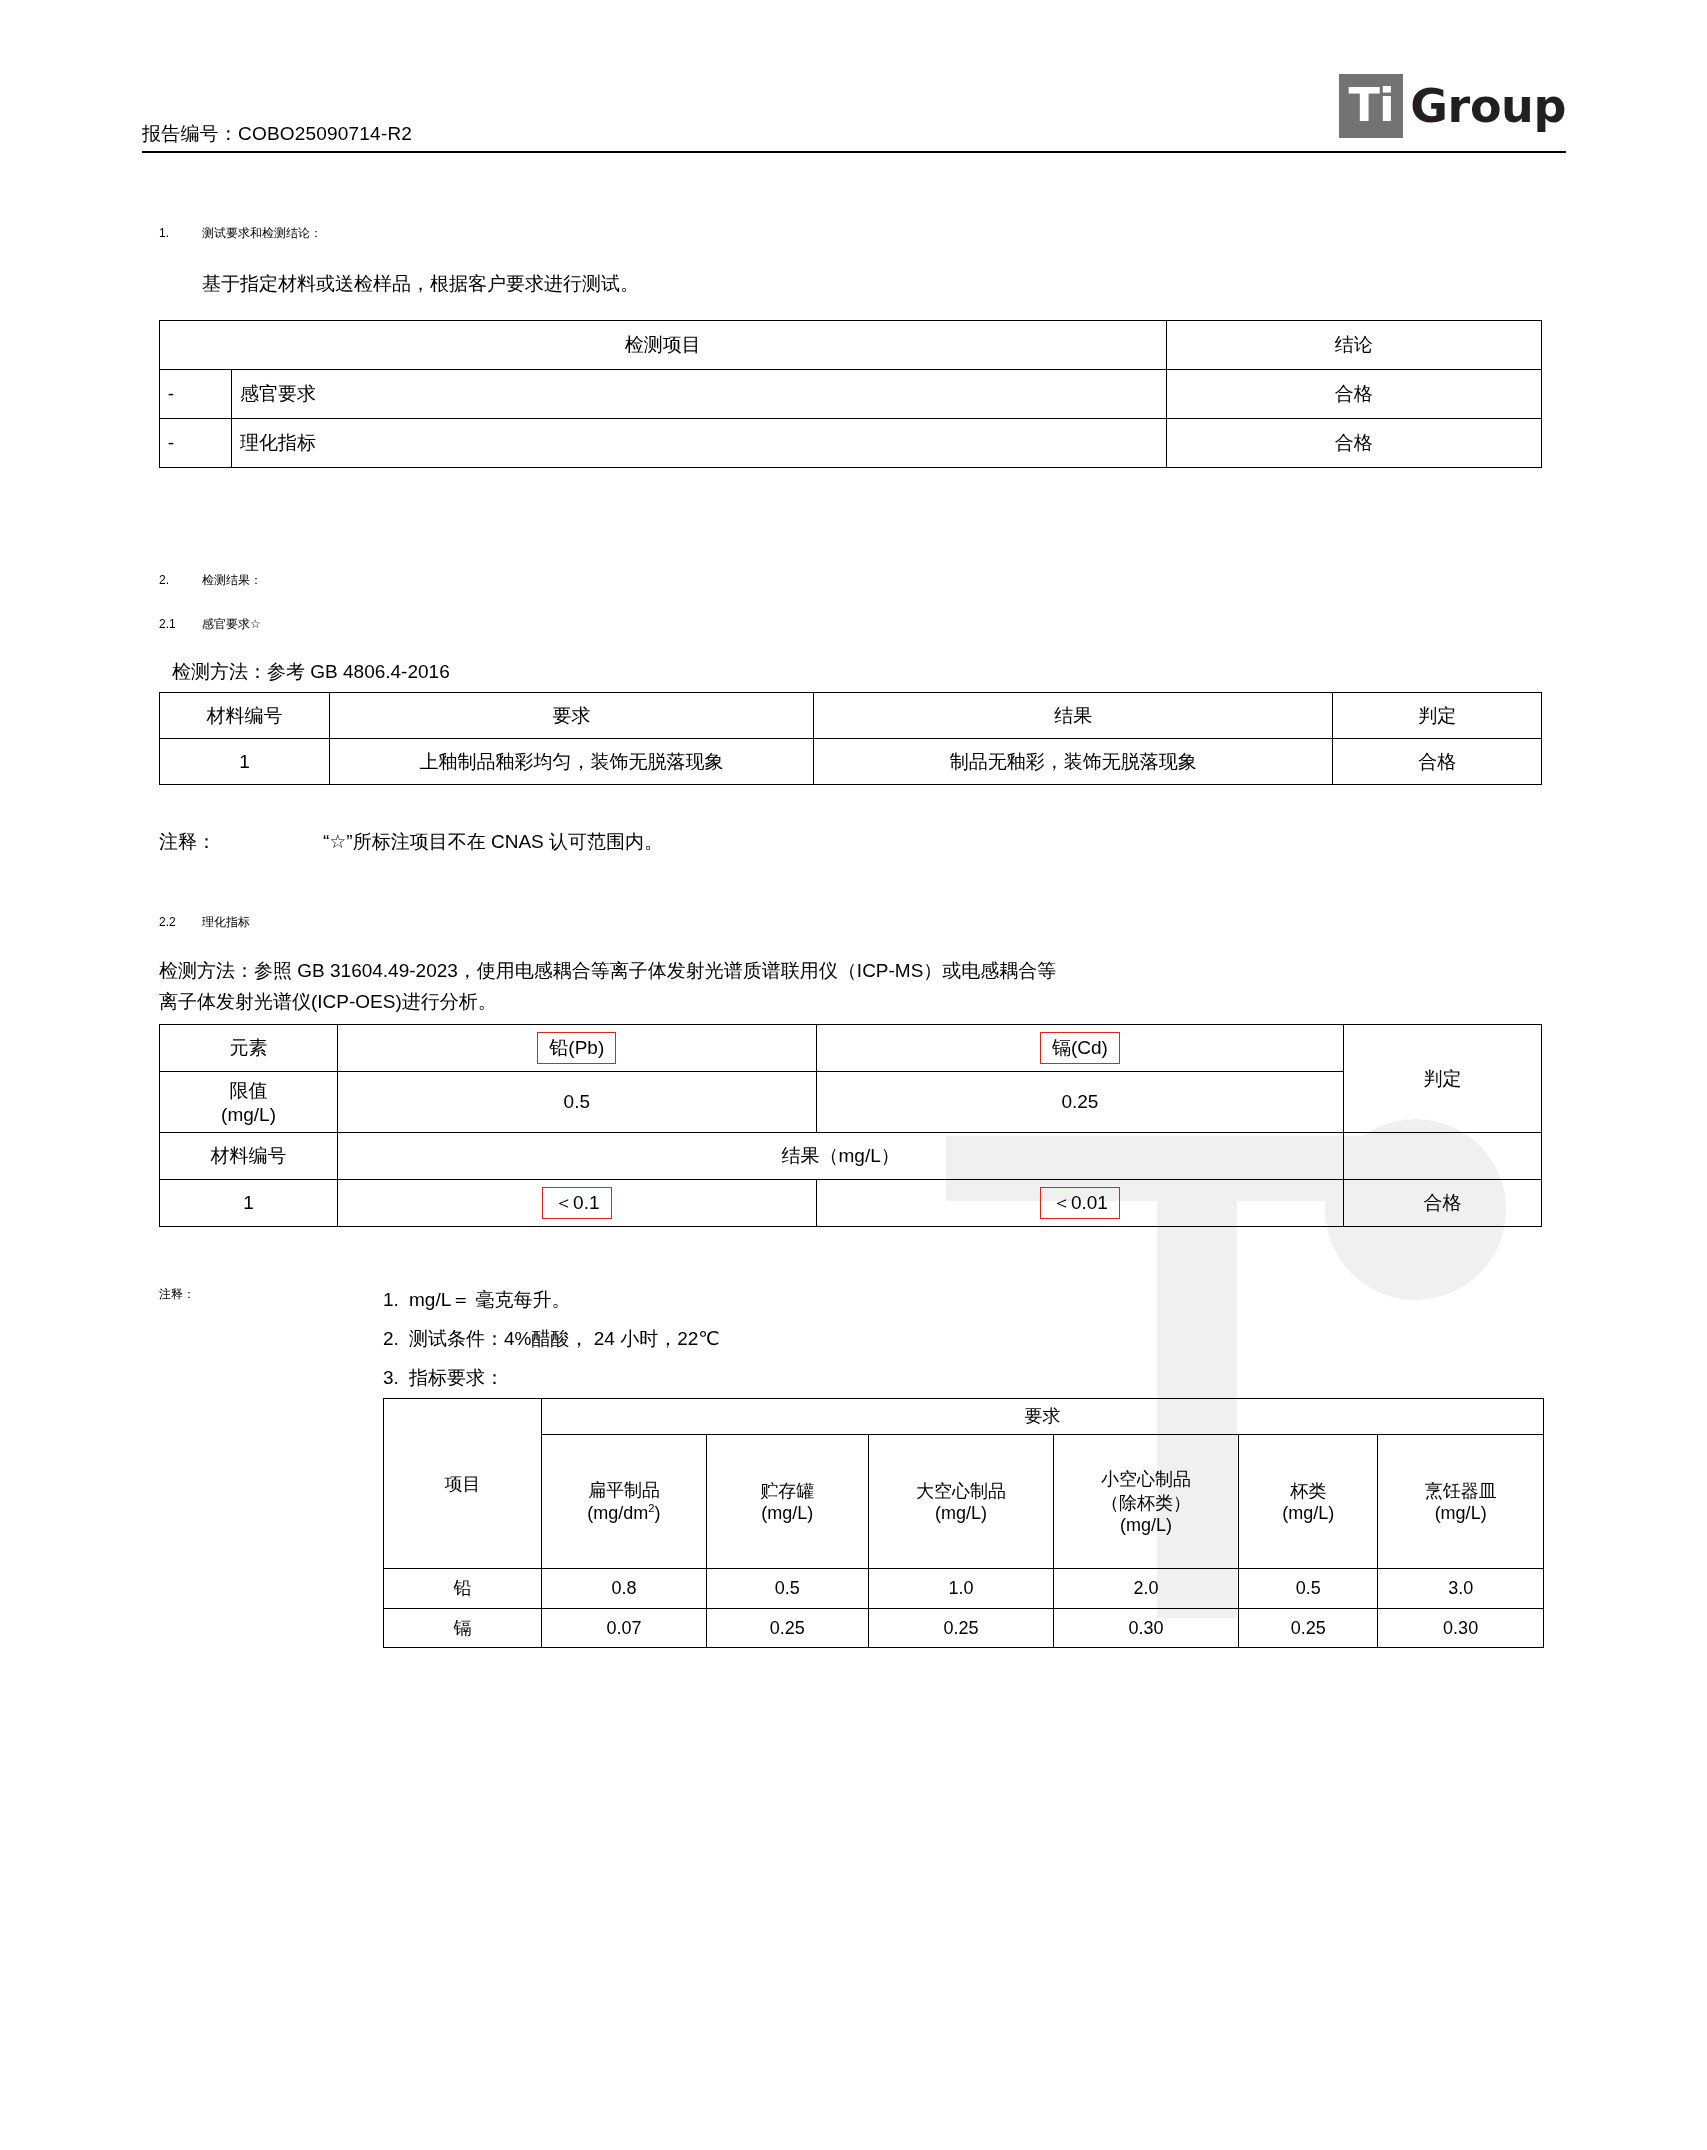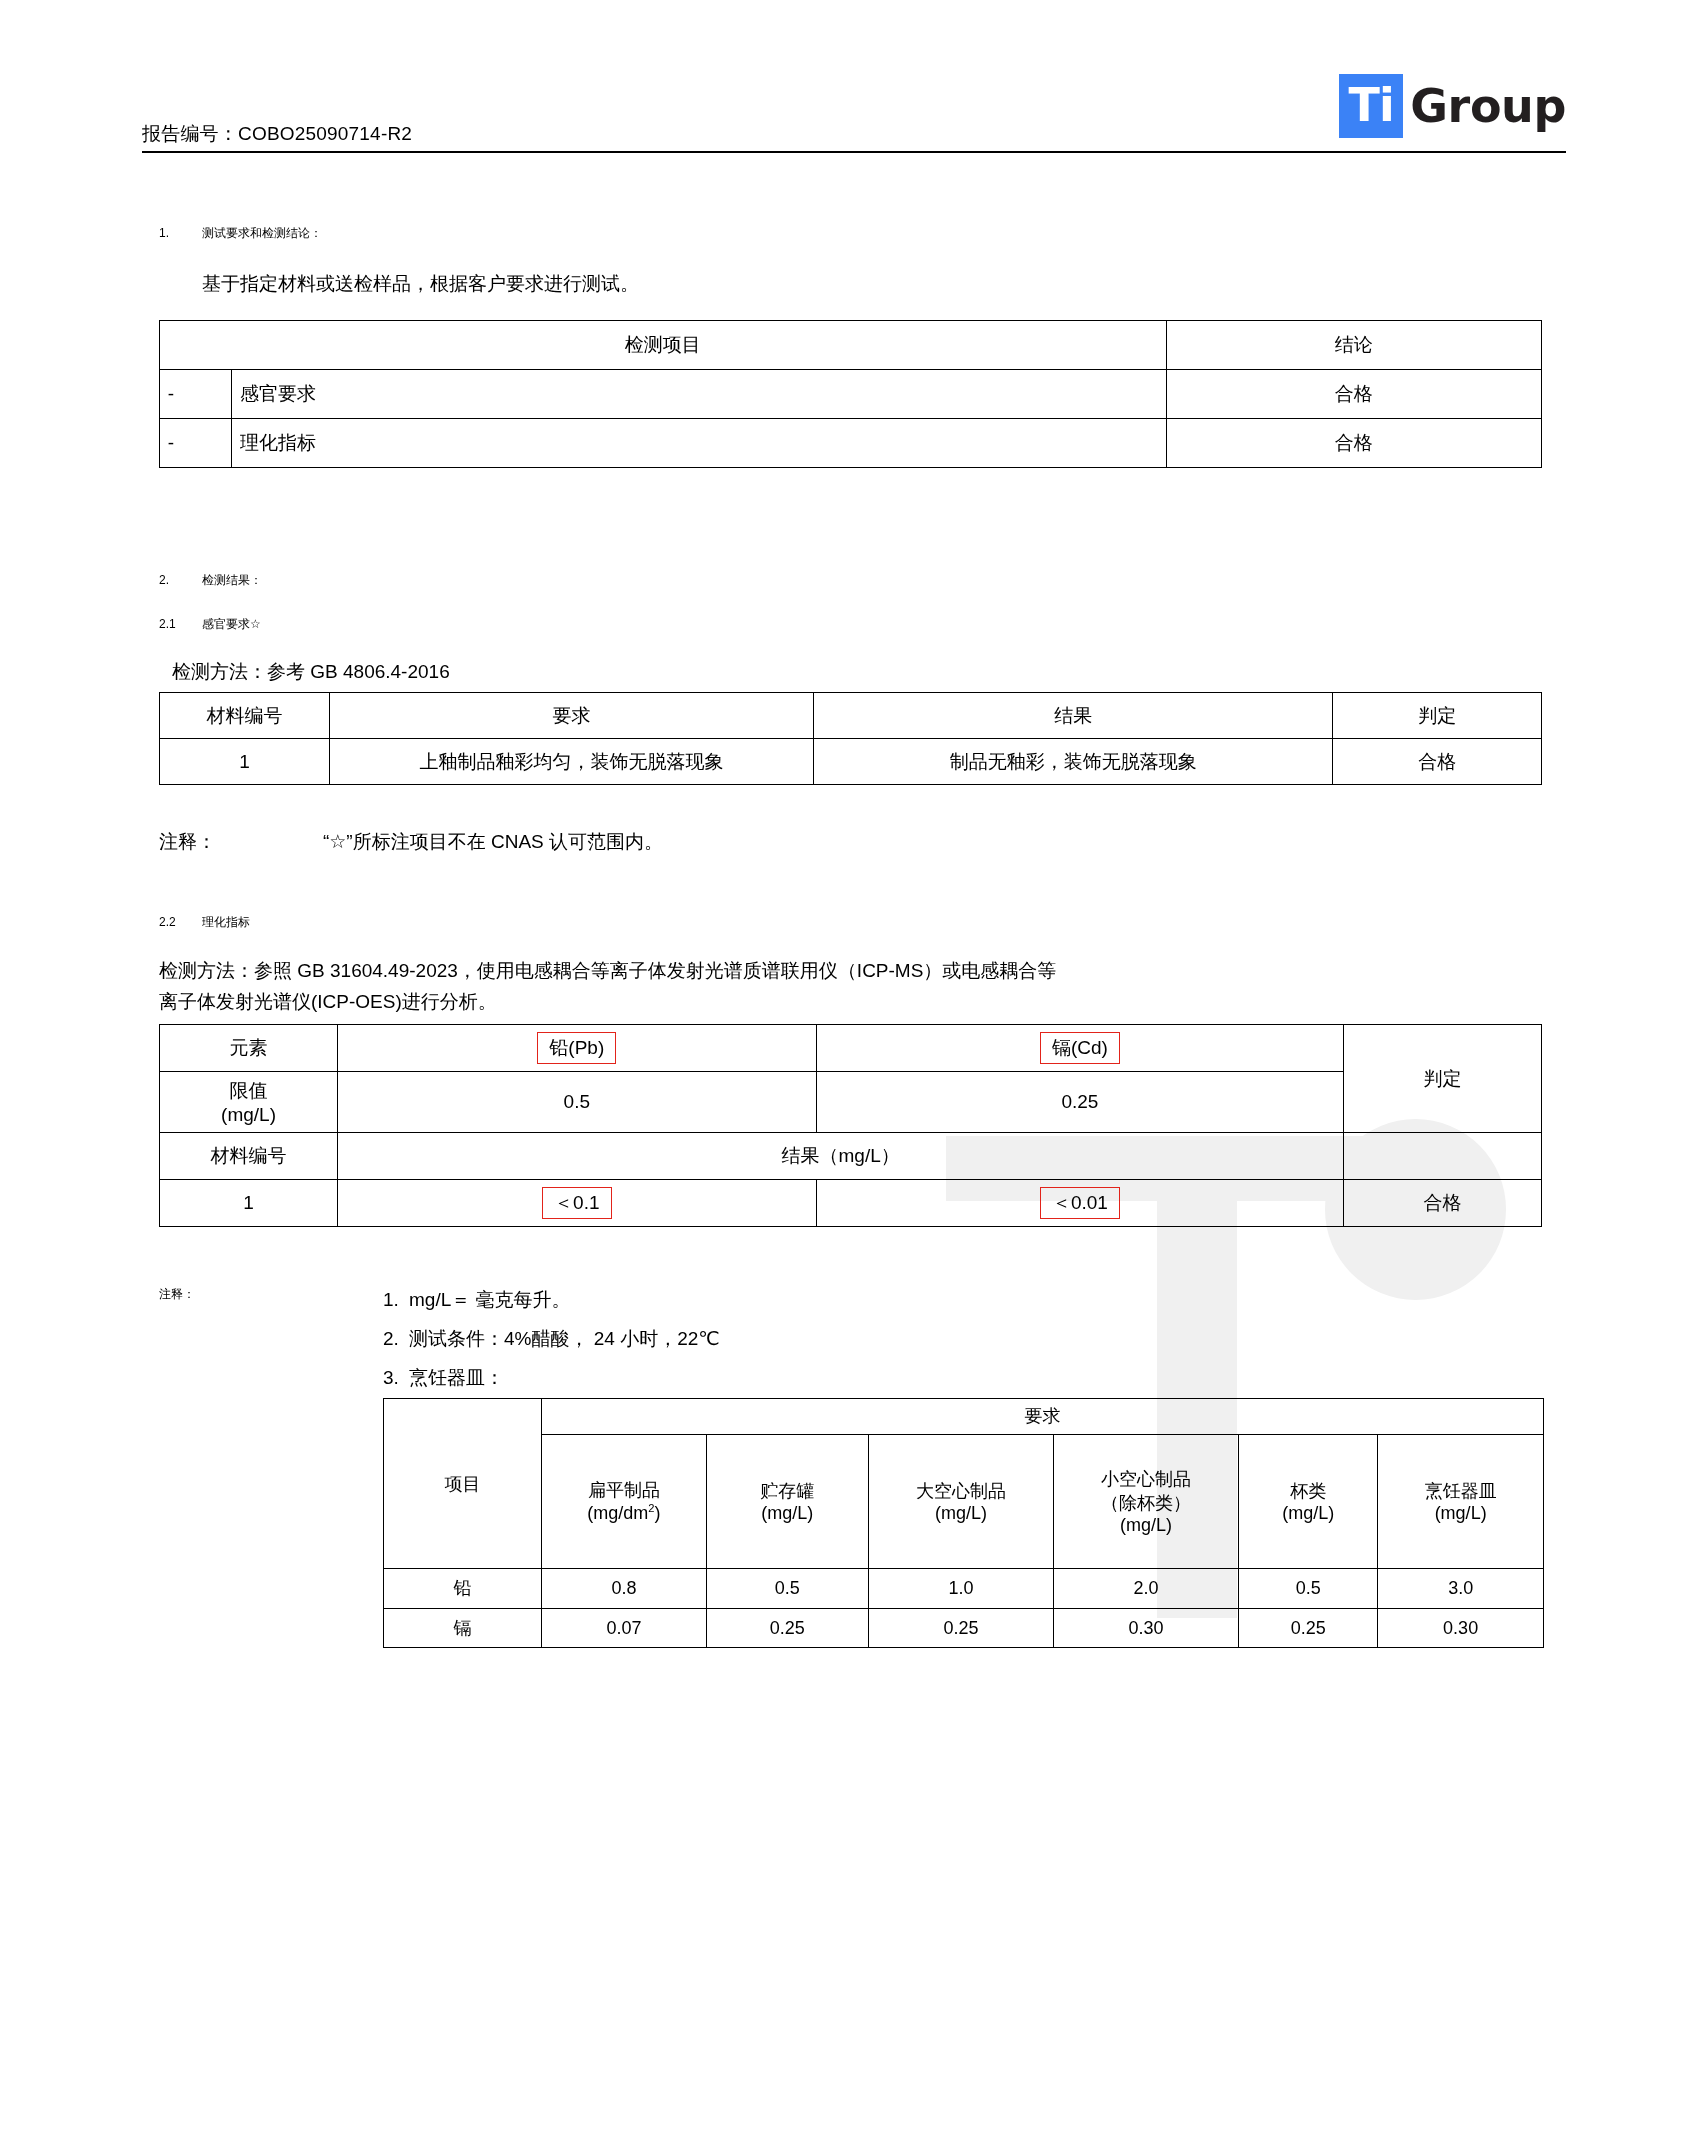--- a/index.html
+++ b/index.html
@@ -47,21 +47,21 @@
   .logo {
     position: absolute;
     right: 0;
     top: 8.6px;
     height: 65px;
     display: flex;
     align-items: center;
   }
   .logo-ti {
     display: inline-block;
-    background: #3b82f6;
+    background: #737373;
     color: #ffffff;
     font-weight: bold;
     font-size: 46px;
     line-height: 1;
     padding: 7.7px 9.5px 10.3px 9.5px;
     letter-spacing: -0.9px;
     font-family: "DejaVu Sans", sans-serif;
   }
   .logo-group {
     display: inline-block;
@@ -301,21 +301,21 @@
 
       <div class="sec-title" style="position:absolute; left:17px; top:1286px;">注释：</div>
 
       <div class="body-text" style="position:absolute; left:241px; top:1286px;">
         <span class="fsp">1.</span><span>mg/L＝ 毫克每升。</span>
       </div>
       <div class="body-text" style="position:absolute; left:241px; top:1325px;">
         <span class="fsp">2.</span><span>测试条件：4%醋酸， 24 小时，22℃</span>
       </div>
       <div class="body-text" style="position:absolute; left:241px; top:1364px;">
-        <span class="fsp">3.</span><span>烹饪器皿：</span>
+        <span class="fsp">3.</span><span>指标要求：</span>
       </div>
 
       <table class="tbl4">
         <tbody>
             <tr>
           <td rowspan="2" style="width:168px;">项目</td>
           <td colspan="6" style="height:26px;">要求</td>
         </tr>
         <tr>
           <td style="width:168px; height:125px;">

